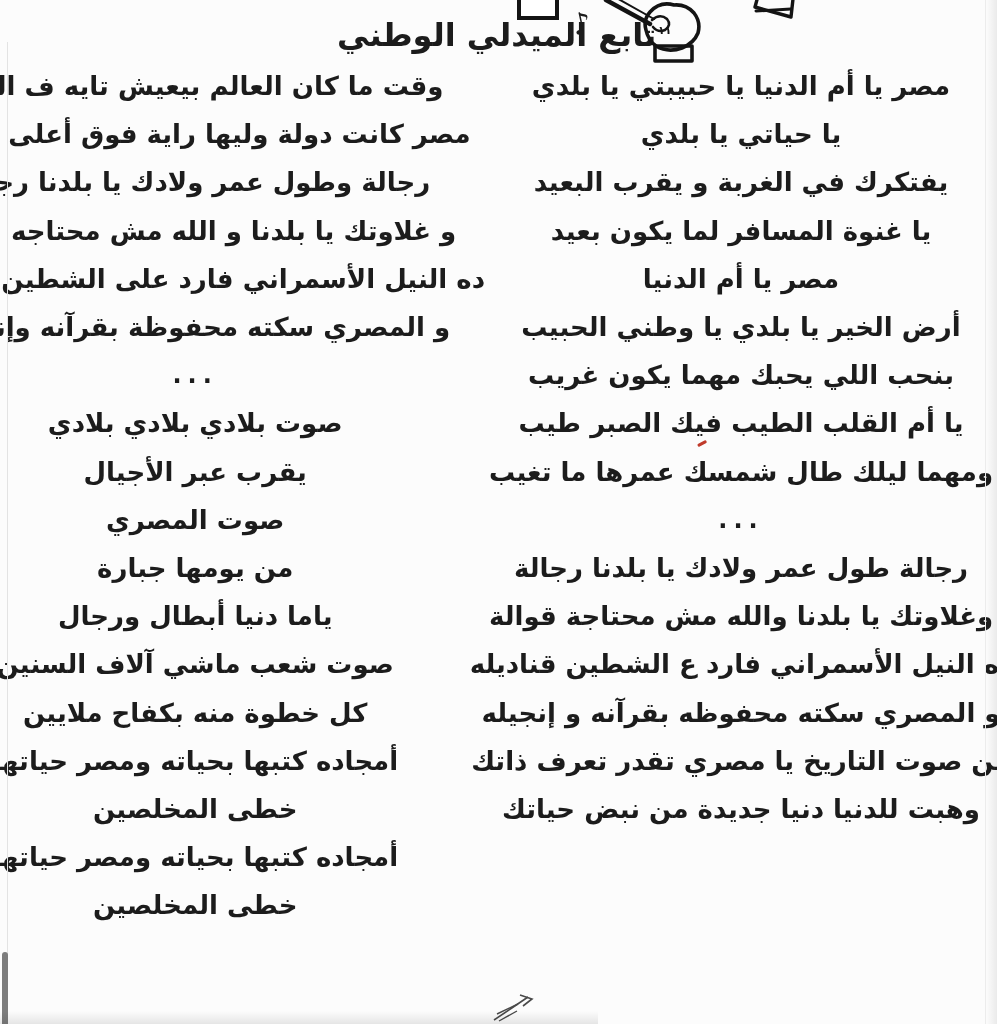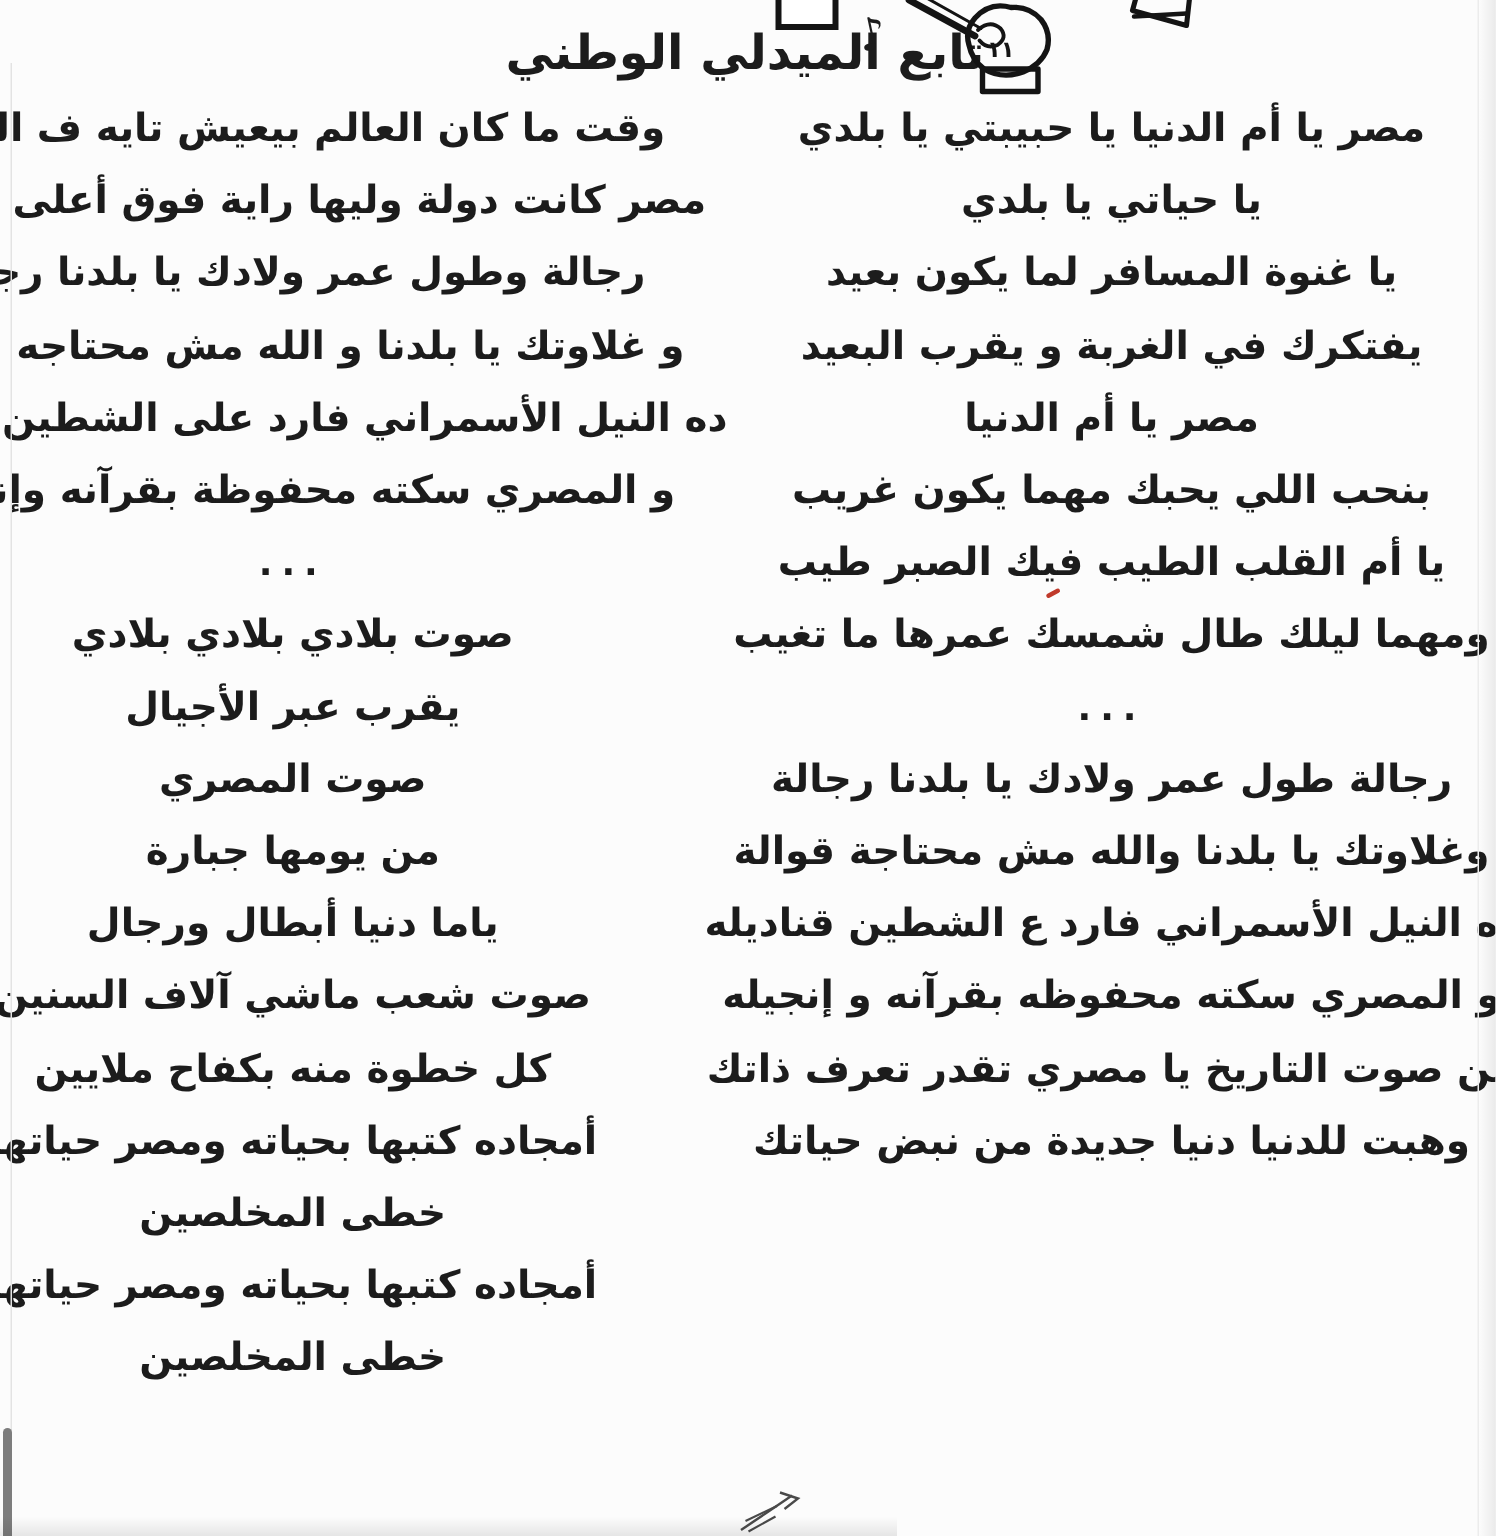--- a/index.html
+++ b/index.html
@@ -23,21 +23,21 @@
     position:absolute;left:572px;top:6px;
     font-size:30px;font-weight:700;transform:rotate(-12deg);
   }
   .partial-square{
     position:absolute;left:517px;top:-10px;width:34px;height:22px;
     border:4px solid #141414;background:#fff;
   }
   .hand-illustration{position:absolute;left:600px;top:-2px;}
   .cuff-marks{
     position:absolute;left:658px;top:24px;
-    font-size:15px;font-weight:700;letter-spacing:2px;color:#141414;
+    font-size:11px;font-weight:700;letter-spacing:2px;color:#141414;
   }
   .partial-box{position:absolute;left:752px;top:-2px;}
   
   .columns{
     position:absolute;top:62px;bottom:0;left:0;right:0;
     display:flex;flex-direction:row; 
   }
   .column{display:flex;flex-direction:column;}
   .column-right{width:512px;}
   .column-left{flex:1;padding-left:48px;}
@@ -109,27 +109,30 @@
 
   <div class="columns">
     <div class="column column-right" id="col-right">
         <div class="verse-line">
           <span>مصر يا أم الدنيا يا حبيبتي يا بلدي</span>
         </div>
         <div class="verse-line">
           <span>يا حياتي يا بلدي</span>
         </div>
         <div class="verse-line">
+          <span>يفتكرك في الغربة و يقرب البعيد</span>
+        </div>
+        <div class="verse-line">
           <span>يا غنوة المسافر لما يكون بعيد</span>
         </div>
         <div class="verse-line">
-          <span>يفتكرك في الغربة و يقرب البعيد</span>
-        </div>
-        <div class="verse-line">
           <span>مصر يا أم الدنيا</span>
+        </div>
+        <div class="verse-line">
+          <span>أرض الخير يا بلدي يا وطني الحبيب</span>
         </div>
         <div class="verse-line">
           <span>بنحب اللي يحبك مهما يكون غريب</span>
         </div>
         <div class="verse-line">
           <span>يا أم القلب الطيب فيك الصبر طيب</span>
           <span class="red-kasra"></span>
         </div>
         <div class="verse-line">
           <span>ومهما ليلك طال شمسك عمرها ما تغيب</span>

